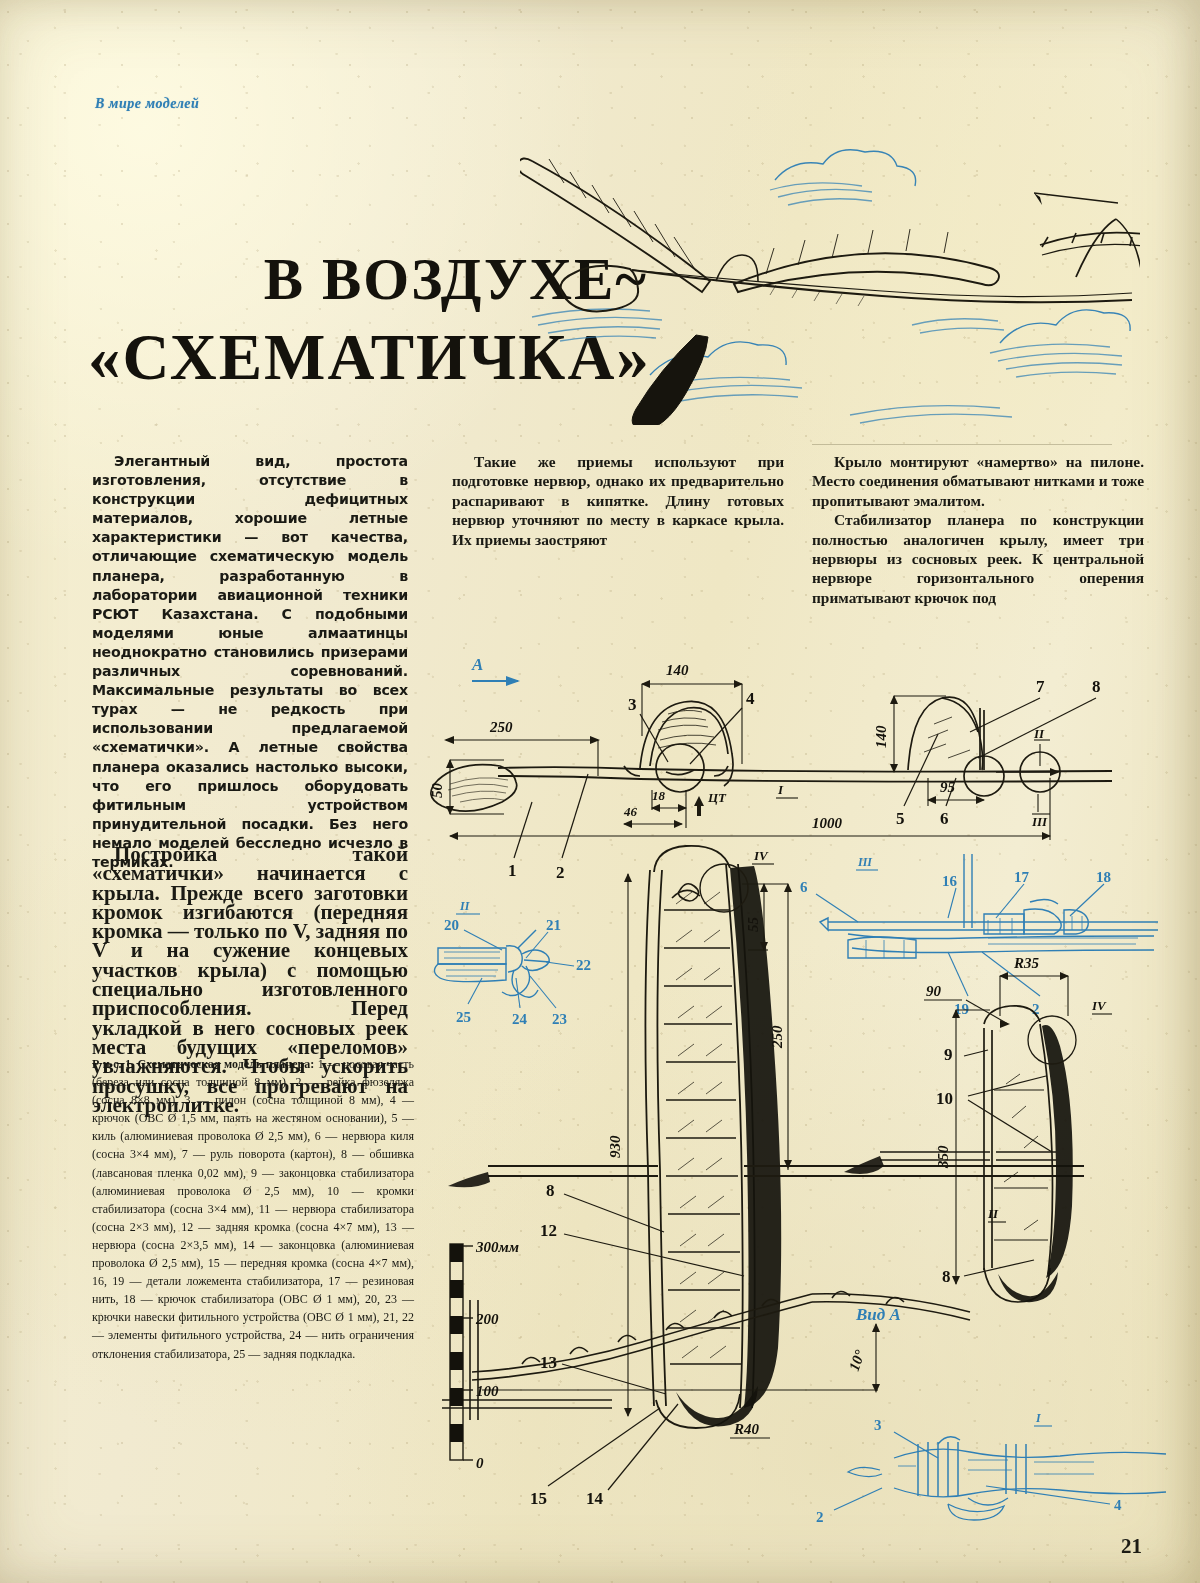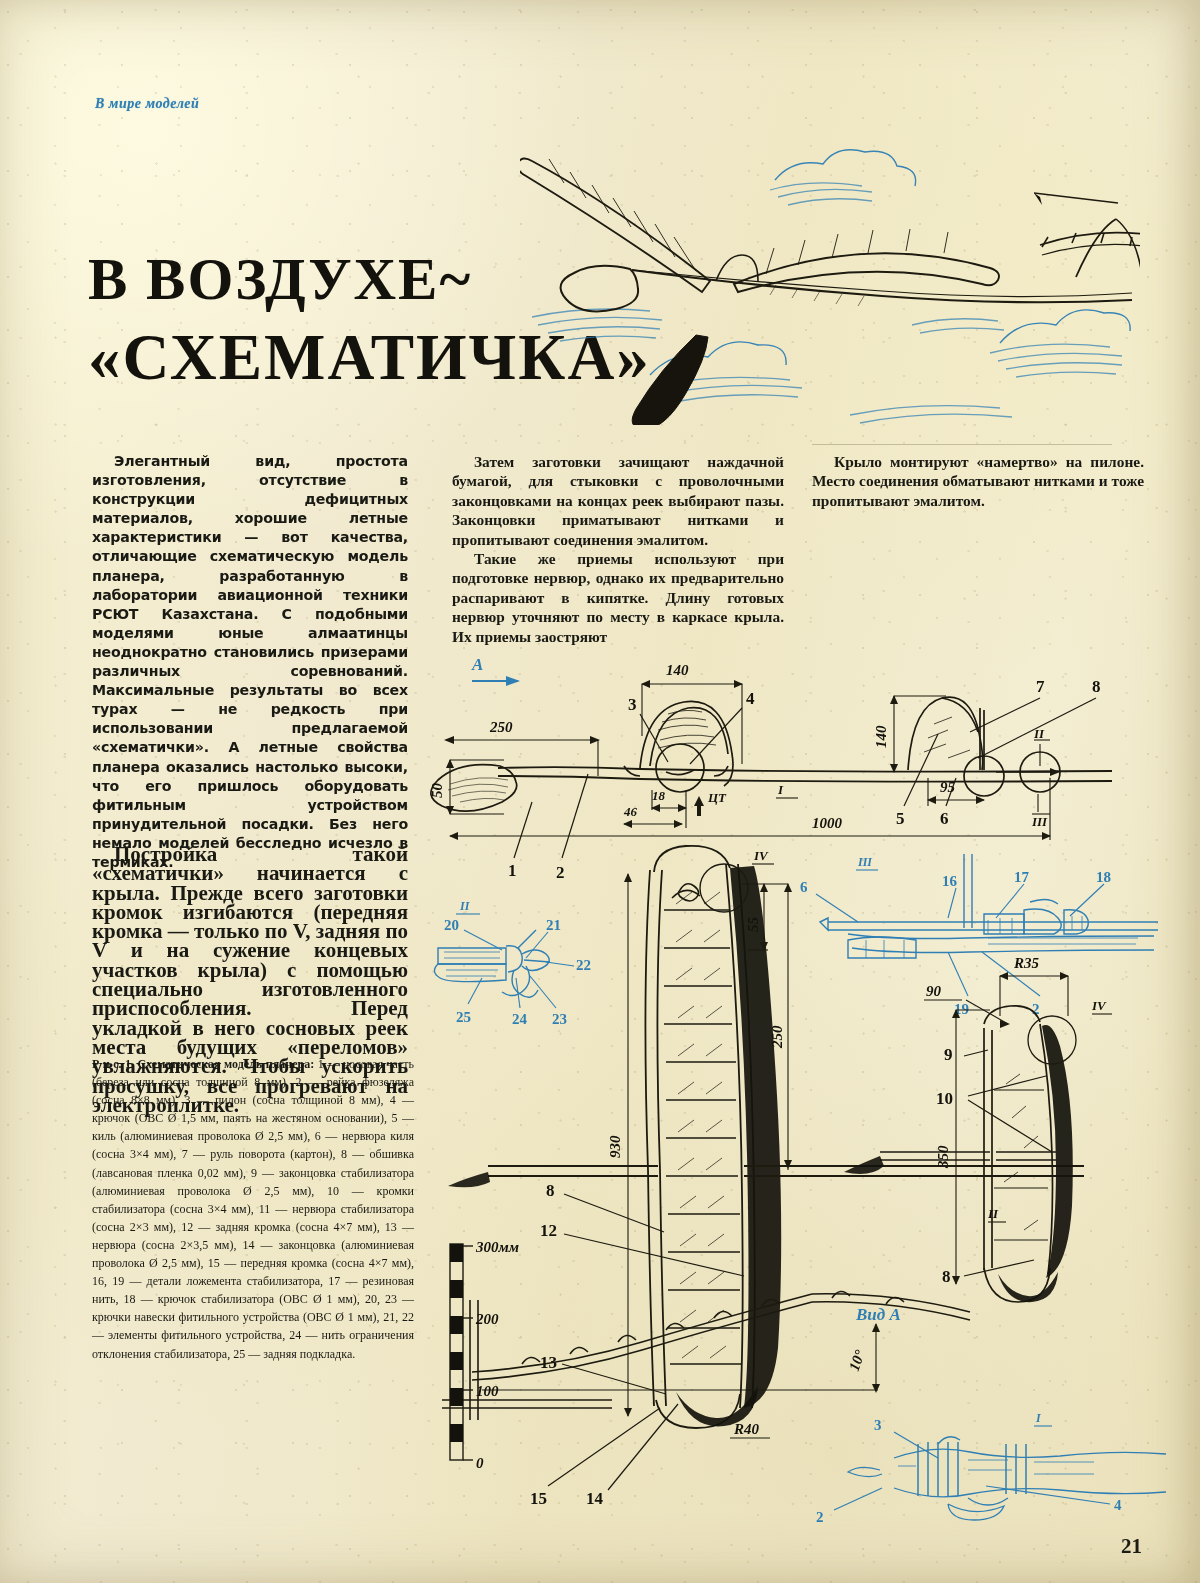--- a/index.html
+++ b/index.html
@@ -44,21 +44,21 @@
 
   
   .rubric{
     position:absolute;left:95px;top:96px;
     font-style:italic;font-weight:bold;font-size:14px;
     color:#2f7fb5;letter-spacing:.5px;
     text-shadow:0 0 1px rgba(47,127,181,.5);
   }
 
   
-  .headline{position:absolute;left:88px;top:250px;width:560px;}
+  .headline{position:absolute;left:88px;top:250px;width:560px;text-align:right;}
   .headline .l1,.headline .l2{
     font-family:"Liberation Serif", serif;
     font-weight:bold;font-size:59px;line-height:1.0;
     letter-spacing:2px;color:#14120c;
   }
   .headline .l1{margin-bottom:16px;}
   .headline .l2{font-size:65px;}
 
   
   .col{position:absolute;text-align:justify;}
@@ -218,27 +218,27 @@
   <div class="col col1b">
     <p>Постройка такой «схематички» начинается с крыла. Прежде всего заготовки кромок изгибаются (передняя кромка — только по V, задняя по V и на сужение концевых участков крыла) с помощью специально изготовленного приспособления. Перед укладкой в него сосновых реек места будущих «переломов» увлажняются. Чтобы ускорить просушку, все прогревают на электроплитке.</p>
   </div>
 
   <div class="col caption">
     <span style="font-weight:bold">Р и с. 1. Схематическая модель планера:</span>
     <span>1 — носовая часть (береза или сосна толщиной 8 мм), 2 — рейка фюзеляжа (сосна 8×8 мм), 3 — пилон (сосна толщиной 8 мм), 4 — крючок (ОВС Ø 1,5 мм, паять на жестяном основании), 5 — киль (алюминиевая проволока Ø 2,5 мм), 6 — нервюра киля (сосна 3×4 мм), 7 — руль поворота (картон), 8 — обшивка (лавсановая пленка 0,02 мм), 9 — законцовка стабилизатора (алюминиевая проволока Ø 2,5 мм), 10 — кромки стабилизатора (сосна 3×4 мм), 11 — нервюра стабилизатора (сосна 2×3 мм), 12 — задняя кромка (сосна 4×7 мм), 13 — нервюра (сосна 2×3,5 мм), 14 — законцовка (алюминиевая проволока Ø 2,5 мм), 15 — передняя кромка (сосна 4×7 мм), 16, 19 — детали ложемента стабилизатора, 17 — резиновая нить, 18 — крючок стабилизатора (ОВС Ø 1 мм), 20, 23 — крючки навески фитильного устройства (ОВС Ø 1 мм), 21, 22 — элементы фитильного устройства, 24 — нить ограничения отклонения стабилизатора, 25 — задняя подкладка.</span>
   </div>
 
   <div class="col col2">
-    <p>Затем заготовки зачищают наждачной бумагой, для стыковки с проволочными законцовками на концах реек выбирают пазы. Законцовки приматывают нитками и пропитывают соединения эмалитом.</p>
     <p>Такие же приемы используют при подготовке нервюр, однако их предварительно распаривают в кипятке. Длину готовых нервюр уточняют по месту в каркасе крыла. Их приемы заостряют</p>
   </div>
 
   <div class="rule-top"></div>
   <div class="col col3">
     <p>Крыло монтируют «намертво» на пилоне. Место соединения обматывают нитками и тоже пропитывают эмалитом.</p>
+    <p>Стабилизатор планера по конструкции полностью аналогичен крылу, имеет три нервюры из сосновых реек. К центральной нервюре горизонтального оперения приматывают крючок под</p>
   </div>
 
   <svg class="fig" width="740" height="905" viewBox="0 0 740 905" style="position:absolute;left:428px;top:648px;">
 
     <g>
 
       <g class="ink-b" stroke-width="2">
         <path d="M44 33 h46"></path>
         <path d="M78 28 l14 5 l-14 5 z" fill="#2f7fb5" stroke="none"></path>
       </g>

